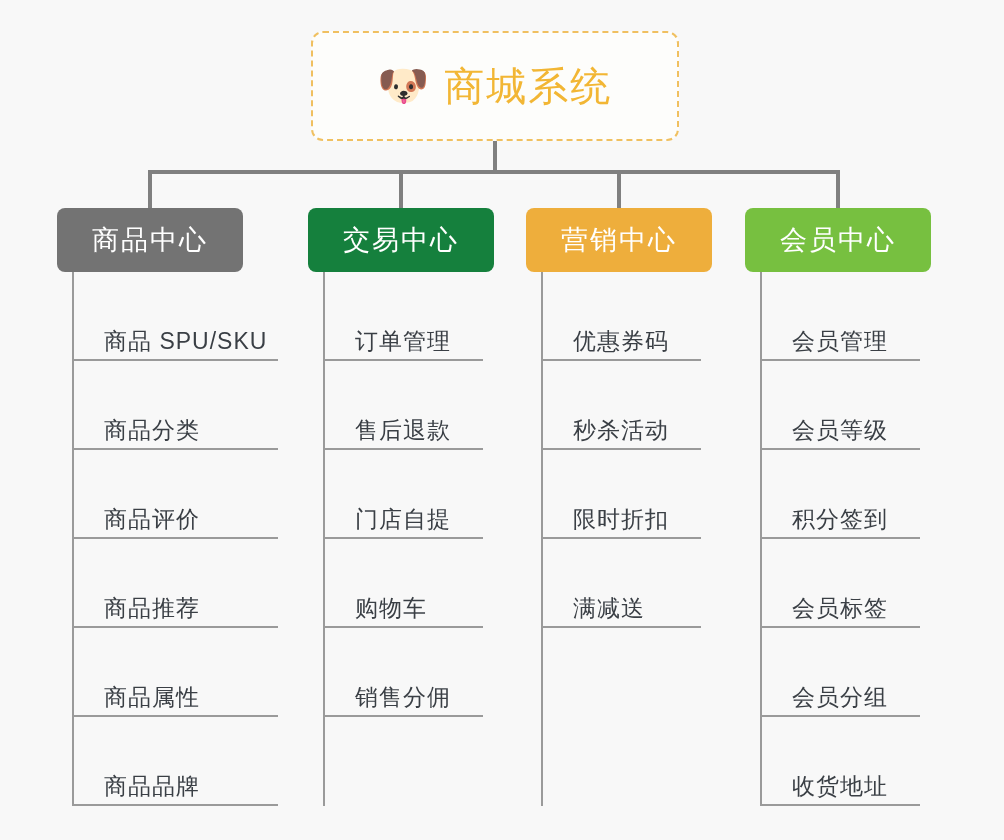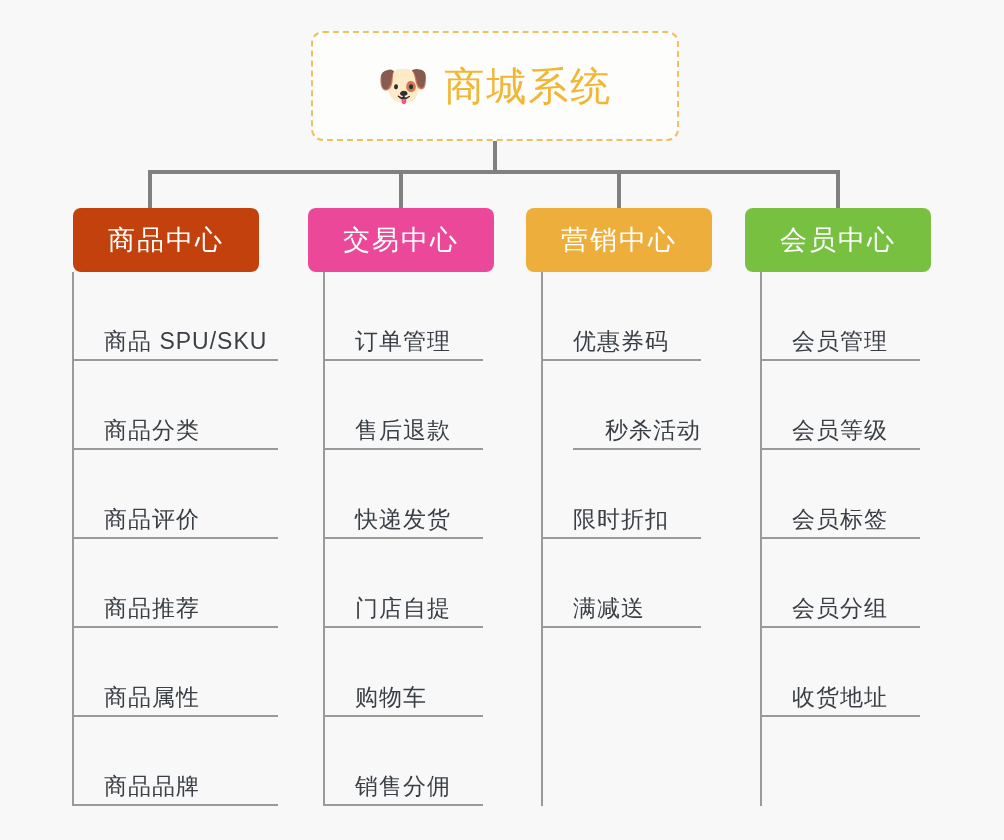--- a/index.html
+++ b/index.html
@@ -116,21 +116,21 @@
   <div id="connector-layer">
       <div class="conn conn-v" style="left: 493px; top: 141px; height: 33px; background: rgb(128, 128, 128);"></div>
       <div class="conn conn-h" style="left: 150px; top: 170px; width: 688px; background: rgb(128, 128, 128);"></div>
       <div class="conn conn-v" style="left: 148px; top: 170px; height: 38px; background: rgb(128, 128, 128);"></div>
       <div class="conn conn-v" style="left: 399px; top: 170px; height: 38px; background: rgb(128, 128, 128);"></div>
       <div class="conn conn-v" style="left: 617px; top: 170px; height: 38px; background: rgb(128, 128, 128);"></div>
       <div class="conn conn-v" style="left: 836px; top: 170px; height: 38px; background: rgb(128, 128, 128);"></div>
     </div>
 
   <div id="branch-layer">
-      <div class="category" style="left: 73px; width: 186px; background: #c2410c;">
+      <div class="category" style="left: 57px; width: 186px; background: #737373;">
         <span class="category-label">商品中心</span>
       </div>
       <div class="branch" style="left: 72px; width: 206px;">
         <div class="trunk" style="height: 534px; background: rgb(154, 154, 154);"></div>
         <div class="leaf" style="border-bottom-color: rgb(154, 154, 154);">
           <span class="leaf-label">商品 SPU/SKU</span>
         </div>
         <div class="leaf" style="border-bottom-color: rgb(154, 154, 154);">
           <span class="leaf-label">商品分类</span>
         </div>
@@ -140,53 +140,50 @@
         <div class="leaf" style="border-bottom-color: rgb(154, 154, 154);">
           <span class="leaf-label">商品推荐</span>
         </div>
         <div class="leaf" style="border-bottom-color: rgb(154, 154, 154);">
           <span class="leaf-label">商品属性</span>
         </div>
         <div class="leaf" style="border-bottom-color: rgb(154, 154, 154); text-align: center;">
           <span class="leaf-label">商品品牌</span>
         </div>
       </div>
-      <div class="category" style="left: 308px; width: 186px; background: #ec4899;">
+      <div class="category" style="left: 308px; width: 186px; background: #15803d;">
         <span class="category-label">交易中心</span>
       </div>
       <div class="branch" style="left: 323px; width: 160px;">
         <div class="trunk" style="height: 534px; background: rgb(154, 154, 154);"></div>
         <div class="leaf" style="border-bottom-color: rgb(154, 154, 154);">
           <span class="leaf-label">订单管理</span>
         </div>
         <div class="leaf" style="border-bottom-color: rgb(154, 154, 154);">
           <span class="leaf-label">售后退款</span>
-        </div>
-        <div class="leaf" style="border-bottom-color: rgb(154, 154, 154);">
-          <span class="leaf-label">快递发货</span>
         </div>
         <div class="leaf" style="border-bottom-color: rgb(154, 154, 154);">
           <span class="leaf-label">门店自提</span>
         </div>
         <div class="leaf" style="border-bottom-color: rgb(154, 154, 154);">
           <span class="leaf-label">购物车</span>
         </div>
         <div class="leaf" style="border-bottom-color: rgb(154, 154, 154);">
           <span class="leaf-label">销售分佣</span>
         </div>
       </div>
       <div class="category" style="left: 526px; width: 186px; background: rgb(238, 174, 60);">
         <span class="category-label">营销中心</span>
       </div>
       <div class="branch" style="left: 541px; width: 160px;">
         <div class="trunk" style="height: 534px; background: rgb(154, 154, 154);"></div>
         <div class="leaf" style="border-bottom-color: rgb(154, 154, 154);">
           <span class="leaf-label">优惠券码</span>
         </div>
-        <div class="leaf" style="border-bottom-color: rgb(154, 154, 154); margin-left: 32px;">
+        <div class="leaf" style="border-bottom-color: rgb(154, 154, 154);">
           <span class="leaf-label">秒杀活动</span>
         </div>
         <div class="leaf" style="border-bottom-color: rgb(154, 154, 154);">
           <span class="leaf-label">限时折扣</span>
         </div>
         <div class="leaf" style="border-bottom-color: rgb(154, 154, 154);">
           <span class="leaf-label">满减送</span>
         </div>
       </div>
       <div class="category" style="left: 745px; width: 186px; background: rgb(119, 192, 64);">
@@ -194,20 +191,23 @@
       </div>
       <div class="branch" style="left: 760px; width: 160px;">
         <div class="trunk" style="height: 534px; background: rgb(154, 154, 154);"></div>
         <div class="leaf" style="border-bottom-color: rgb(154, 154, 154);">
           <span class="leaf-label">会员管理</span>
         </div>
         <div class="leaf" style="border-bottom-color: rgb(154, 154, 154);">
           <span class="leaf-label">会员等级</span>
         </div>
         <div class="leaf" style="border-bottom-color: rgb(154, 154, 154);">
+          <span class="leaf-label">积分签到</span>
+        </div>
+        <div class="leaf" style="border-bottom-color: rgb(154, 154, 154);">
           <span class="leaf-label">会员标签</span>
         </div>
         <div class="leaf" style="border-bottom-color: rgb(154, 154, 154);">
           <span class="leaf-label">会员分组</span>
         </div>
         <div class="leaf" style="border-bottom-color: rgb(154, 154, 154);">
           <span class="leaf-label">收货地址</span>
         </div>
       </div>
     </div>

